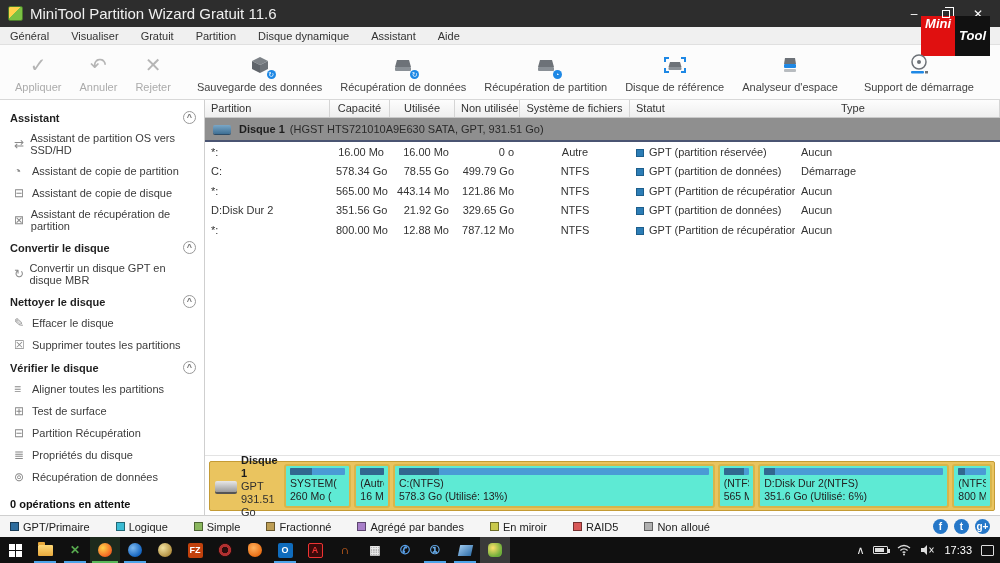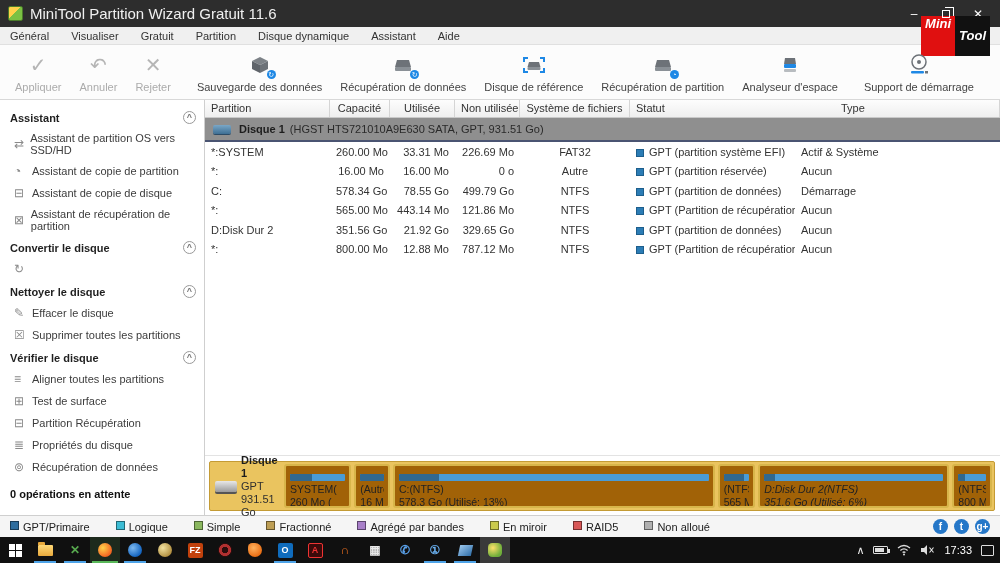--- a/index.html
+++ b/index.html
@@ -69,28 +69,28 @@
   .type-square { display:inline-block; width:8px; height:8px; background:#2b7cb5; border:1px solid #1d5e8c; margin-right:5px; vertical-align:-1px; }
 
   
   .diskmap-panel { height:60px; background:#fff; border-top:1px solid #e3e3e3; padding:5px 5px 4px 4px; }
   .disk-box { height:50px; background:#eac45f; border:1px solid #c49b35; border-radius:2px; display:flex; padding:2px; }
   .disk-label { width:72px; display:flex; align-items:center; padding:2px 2px 2px 3px; }
   .disk-label .hdd2 { width:22px; height:11px; border-radius:2px; background:linear-gradient(#e8e8e8,#9a9a9a); box-shadow:0 2px 0 #555; margin-right:4px; flex:none; }
   .disk-label .dl-text { line-height:13px; color:#2f2f2f; }
   .disk-label .dl-text b { color:#1c1c1c; }
   .blocks { flex:1; display:flex; gap:3px; min-width:0; }
-  .pblock { background:#a16207; border:2px solid #d8b54a; border-radius:3px; padding:8px 4px; overflow:hidden; cursor:default; }
+  .pblock { background:#5eead4; border:2px solid #d8b54a; border-radius:3px; padding:2px 4px; overflow:hidden; cursor:default; }
   .pbar { height:7px; background:#4a9bd5; border-radius:1px; margin-bottom:2px; position:relative; overflow:hidden; }
   .pbar .used { position:absolute; left:0; top:0; bottom:0; background:#31688f; }
   .pline { font-size:10.5px; line-height:13px; color:#222; white-space:nowrap; overflow:hidden; }
 
   
   .legendbar { height:22px; background:#f5f5f5; border-top:1px solid #cfcfcf; display:flex; align-items:center; padding:0 10px; }
-  .lg-item { display:flex; align-items:flex-start; margin-right:26px; color:#222; }
+  .lg-item { display:flex; align-items:center; margin-right:26px; color:#222; }
   .lg-sw { width:9px; height:9px; border:1px solid rgba(0,0,0,.45); margin-right:4px; }
   .socials { margin-left:auto; display:flex; gap:6px; }
   .soc { width:15px; height:15px; border-radius:50%; background:#2577c8; color:#fff; font-size:10px; font-weight:bold; text-align:center; line-height:15px; cursor:default; }
 
   
   .taskbar { height:26px; background:#101010; display:flex; align-items:stretch; color:#fff; }
   .tb-icons { display:flex; }
   .task-cell { width:30px; display:flex; align-items:center; justify-content:center; position:relative; cursor:default; }
   .task-cell.running::after { content:""; position:absolute; bottom:0; left:4px; right:4px; height:2px; background:#4da3e8; }
   .task-cell.ff-active { background:#1d2a1d; }
@@ -180,36 +180,36 @@
             <path d="M6 7 h12 l2 7 H4 Z" fill="#6d7278"></path>
             <rect x="4" y="14" width="16" height="4" rx="1" fill="#8a9096"></rect>
           </svg>
         <span class="badge">↻</span>
       </span>
       <span class="lbl">Récupération de données</span>
     </div>
     <div class="tb-item">
       <span class="ico">
         <svg width="24" height="24" viewBox="0 0 24 24">
+            <path d="M6 7 h12 l2 7 H4 Z" fill="#6d7278"></path>
+            <rect x="4" y="14" width="16" height="4" rx="1" fill="#8a9096"></rect>
+          </svg>
+        <span class="badge">◔</span>
+      </span>
+      <span class="lbl">Récupération de partition</span>
+    </div>
+    <div class="tb-item">
+      <span class="ico">
+        <svg width="24" height="24" viewBox="0 0 24 24">
             <path d="M1 4 h5 v2 h-3 v3 h-2 Z M23 4 h-5 v2 h3 v3 h2 Z M1 20 h5 v-2 h-3 v-3 h-2 Z M23 20 h-5 v-2 h3 v-3 h2 Z" fill="#1e88e5"></path>
             <path d="M7 9 h10 l1.5 5 H5.5 Z" fill="#6d7278"></path>
             <rect x="5.5" y="14" width="13" height="3" rx="1" fill="#8a9096"></rect>
           </svg>
       </span>
       <span class="lbl">Disque de référence</span>
-    </div>
-    <div class="tb-item">
-      <span class="ico">
-        <svg width="24" height="24" viewBox="0 0 24 24">
-            <path d="M6 7 h12 l2 7 H4 Z" fill="#6d7278"></path>
-            <rect x="4" y="14" width="16" height="4" rx="1" fill="#8a9096"></rect>
-          </svg>
-        <span class="badge">◔</span>
-      </span>
-      <span class="lbl">Récupération de partition</span>
     </div>
     <div class="tb-item">
       <span class="ico">
         <svg width="24" height="24" viewBox="0 0 24 24">
             <path d="M7 5 h10 l1 6 H6 Z" fill="#6d7278"></path>
             <rect x="6" y="11" width="12" height="4" rx="1" fill="#1e88e5"></rect>
             <rect x="6" y="16" width="12" height="3" rx="1" fill="#b8bcc0"></rect>
           </svg>
       </span>
       <span class="lbl">Analyseur d'espace</span>
@@ -263,20 +263,21 @@
         <span class="sb-ico">⊠</span>
         <span>Assistant de récupération de partition</span>
       </div>
 
     <div class="sb-header">
       <span>Convertir le disque</span>
       <span class="sb-collapse">^</span>
     </div>
     <div class="sb-item">
         <span class="sb-ico">↻</span>
+        <span>Convertir un disque GPT en disque MBR</span>
       </div>
 
     <div class="sb-header">
       <span>Nettoyer le disque</span>
       <span class="sb-collapse">^</span>
     </div>
     <div class="sb-item">
         <span class="sb-ico">✎</span>
         <span>Effacer le disque</span>
       </div>
@@ -323,29 +324,20 @@
         <div class="th col-fs">Système de fichiers</div>
         <div class="th col-status">Statut</div>
         <div class="th col-type">Type</div>
       </div>
       <div class="disk-group">
         <span class="hdd"></span>
         <b>Disque 1</b>
         <span>(HGST HTS721010A9E630 SATA, GPT, 931.51 Go)</span>
       </div>
 
-      <div class="trow">
-        <div class="td col-partition">*:SYSTEM</div>
-        <div class="td col-capacity num">260.00 Mo</div>
-        <div class="td col-used num">33.31 Mo</div>
-        <div class="td col-unused num">226.69 Mo</div>
-        <div class="td col-fs ctr">FAT32</div>
-        <div class="td col-type"><span class="type-square"></span><span>GPT (partition système EFI)</span></div>
-        <div class="td col-status">Actif &amp; Système</div>
-      </div>
       <div class="trow">
         <div class="td col-partition">*:</div>
         <div class="td col-capacity num">16.00 Mo</div>
         <div class="td col-used num">16.00 Mo</div>
         <div class="td col-unused num">0 o</div>
         <div class="td col-fs ctr">Autre</div>
         <div class="td col-type"><span class="type-square"></span><span>GPT (partition réservée)</span></div>
         <div class="td col-status">Aucun</div>
       </div>
       <div class="trow">
@@ -418,21 +410,21 @@
             <div class="pline">C:(NTFS)</div>
             <div class="pline">578.3 Go (Utilisé: 13%)</div>
           </div>
           <div class="pblock" style="width: 5.4%;">
             <div class="pbar">
                 <span class="used" style="width: 78%;"></span>
               </div>
             <div class="pline">(NTFS)</div>
             <div class="pline">565 Mo (</div>
           </div>
-          <div class="pblock" style="width: 27.6%; font-style: italic;">
+          <div class="pblock" style="width: 27.6%;">
             <div class="pbar">
                 <span class="used" style="width: 6%;"></span>
               </div>
             <div class="pline">D:Disk Dur 2(NTFS)</div>
             <div class="pline">351.6 Go (Utilisé: 6%)</div>
           </div>
           <div class="pblock" style="width: 5.7%;">
             <div class="pbar">
                 <span class="used" style="width: 25%;"></span>
               </div>

